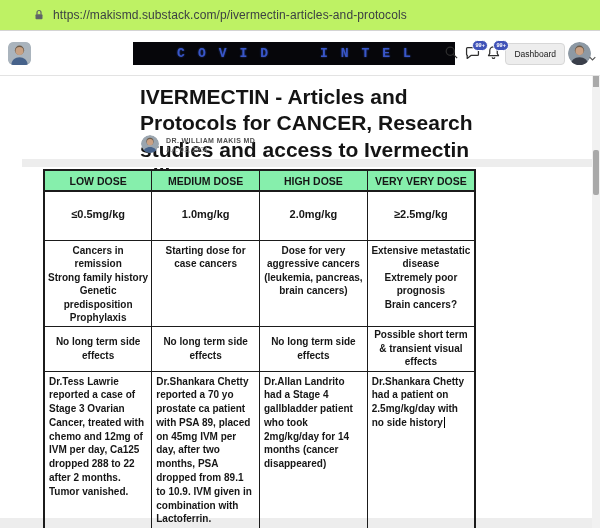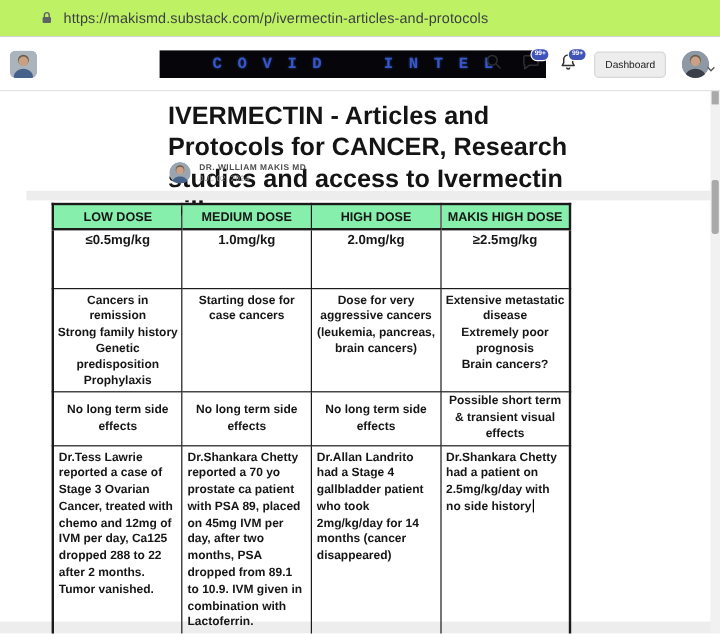--- a/index.html
+++ b/index.html
@@ -33,21 +33,21 @@
     display:flex;align-items:center;justify-content:center;cursor:pointer;
   }
   .logo-text{
     font-family:Liberation Mono, monospace;font-size:13px;font-weight:bold;
     color:#3956c8;letter-spacing:13px;word-spacing:18px;white-space:nowrap;
     text-indent:13px; 
     text-shadow:0 0 2px #27408f;
   }
   .nav-right{
     position:absolute;right:5px;top:9px;height:28px;
-    display:flex;align-items:center;gap:13px;
+    display:flex;align-items:center;gap:3px;
   }
   .icon-btn{position:relative;width:18px;height:18px;display:flex;align-items:center;justify-content:center;cursor:pointer;}
   .badge{
     position:absolute;top:-5px;right:-7px;background:#4053b8;color:#fff;
     font-size:5.5px;font-weight:bold;line-height:1;padding:1.5px 2.5px;
     border-radius:6px;border:1px solid #fff;
   }
   .dash-btn{
     height:20px;display:flex;align-items:center;background:#ededed;
     border:1px solid #d7d7d7;border-radius:4px;padding:0 8px;
@@ -84,21 +84,21 @@
   }
   table.dose th,table.dose td{
     border:1px solid #1b1b1b;font-family:"Liberation Sans",sans-serif;
     font-weight:bold;color:#161616;white-space:pre-line;
     overflow:hidden;box-sizing:border-box;
   }
   table.dose th{
     background:#86efac;font-size:10.5px;height:21px;text-align:center;
     border-bottom:2px solid #1b1b1b;
   }
-  tr.r-dose td{height:49px;font-size:11px;text-align:center;vertical-align:top;padding-top:2px;}
+  tr.r-dose td{height:49px;font-size:11px;text-align:center;vertical-align:top;padding-top:16px;}
   tr.r-ind td{height:86px;font-size:10px;text-align:center;vertical-align:top;padding:3px 3px 0;line-height:1.35;}
   tr.r-side td{height:45px;font-size:10px;text-align:center;vertical-align:middle;padding:0 3px;line-height:1.35;}
   tr.r-case td{height:143px;font-size:10px;text-align:left;vertical-align:top;padding:3px 4px;line-height:1.38;}
   .caret{display:inline-block;width:1.5px;height:11px;background:#000;margin-left:1px;vertical-align:-2px;}
   
   .scrollbar{position:absolute;right:0;top:76px;width:8px;height:452px;background:#f1f1f1;}
   .sb-thumb1{position:absolute;left:1px;top:0;width:6px;height:11px;background:#a9a9a9;}
   .sb-thumb2{position:absolute;left:1px;top:74px;width:6px;height:45px;background:#a9a9a9;border-radius:2px;}
 </style>
 </head>
@@ -192,21 +192,21 @@
 
 <div class="band-top"></div>
 <div class="band-bottom"></div>
 
 <table class="dose">
   <tbody>
       <tr>
     <th>LOW DOSE</th>
     <th>MEDIUM DOSE</th>
     <th>HIGH DOSE</th>
-    <th>MAKIS HIGH DOSE</th>
+    <th>VERY VERY DOSE</th>
   </tr>
   <tr class="r-dose">
     <td>≤0.5mg/kg</td>
     <td>1.0mg/kg</td>
     <td>2.0mg/kg</td>
     <td>≥2.5mg/kg</td>
   </tr>
   <tr class="r-ind">
     <td>Cancers in remission
 Strong family history

